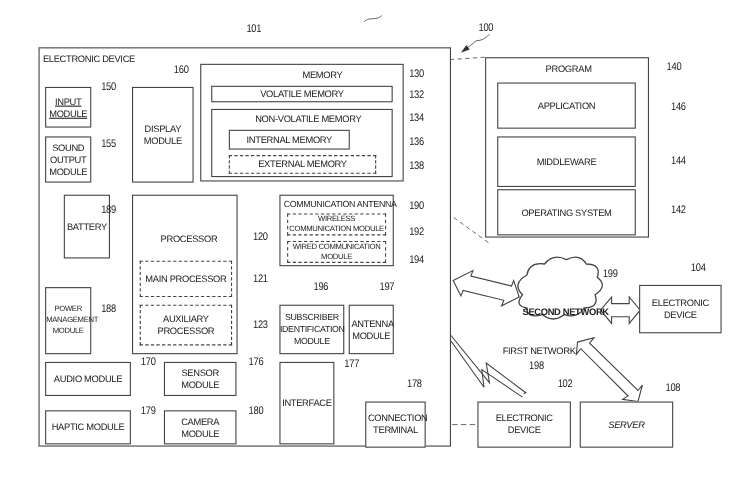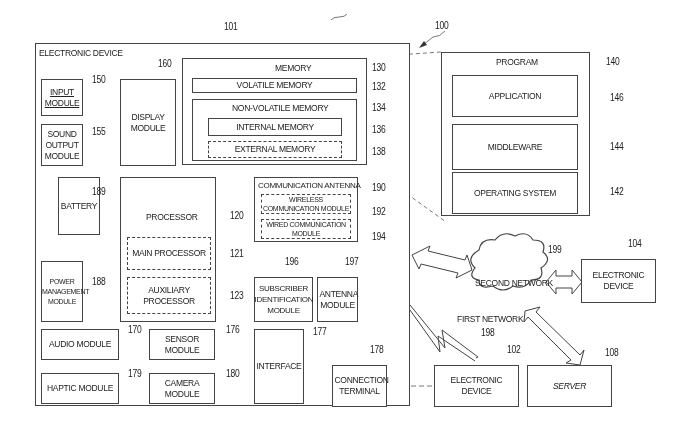--- a/index.html
+++ b/index.html
@@ -68,21 +68,21 @@
 
 <div class="box center" style="left:192px; top:78px; width:165px; height:15px;">
   <span>VOLATILE MEMORY</span>
 </div>
 <span class="ref" style="left:372px; top:81px;">132</span>
 
 <div class="box" style="left:192px; top:99px; width:165px; height:62px;"></div>
 <span class="title-in" style="left:232px; top:103px;">NON-VOLATILE MEMORY</span>
 <span class="ref" style="left:372px; top:102px;">134</span>
 
-<div class="box center" style="left:208px; top:118px; width:134px; height:18px;">
+<div class="box center" style="left:208px; top:118px; width:110px; height:18px;">
   <span>INTERNAL MEMORY</span>
 </div>
 <span class="ref" style="left:372px; top:124px;">136</span>
 
 <div class="box dash center" style="left:208px; top:141px; width:134px; height:17px;">
   <span>EXTERNAL MEMORY</span>
 </div>
 <span class="ref" style="left:372px; top:146px;">138</span>
 
 <div class="box center" style="left:58px; top:177px; width:42px; height:58px;">
@@ -175,21 +175,21 @@
 <div class="box center" style="left:452px; top:124px; width:126px; height:46px;">
   <span>MIDDLEWARE</span>
 </div>
 <span class="ref" style="left:610px; top:141px;">144</span>
 
 <div class="box center" style="left:452px; top:172px; width:126px; height:42px;">
   <span>OPERATING SYSTEM</span>
 </div>
 <span class="ref" style="left:610px; top:186px;">142</span>
 
-<span class="title-in" style="left:475px; top:278px;">SECOND NETWORK</span>
+<span class="title-in" style="left:475px; top:278px;font-weight:bold;">SECOND NETWORK</span>
 <span class="ref" style="left:548px; top:244px;">199</span>
 
 <span class="title-in" style="left:457px; top:314px;">FIRST NETWORK</span>
 <span class="ref" style="left:481px; top:327px;">198</span>
 
 <div class="box center" style="left:581px; top:259px; width:75px; height:44px;">
   <span style="width:60px;">ELECTRONIC DEVICE</span>
 </div>
 <span class="ref" style="left:628px; top:238px;">104</span>
 

